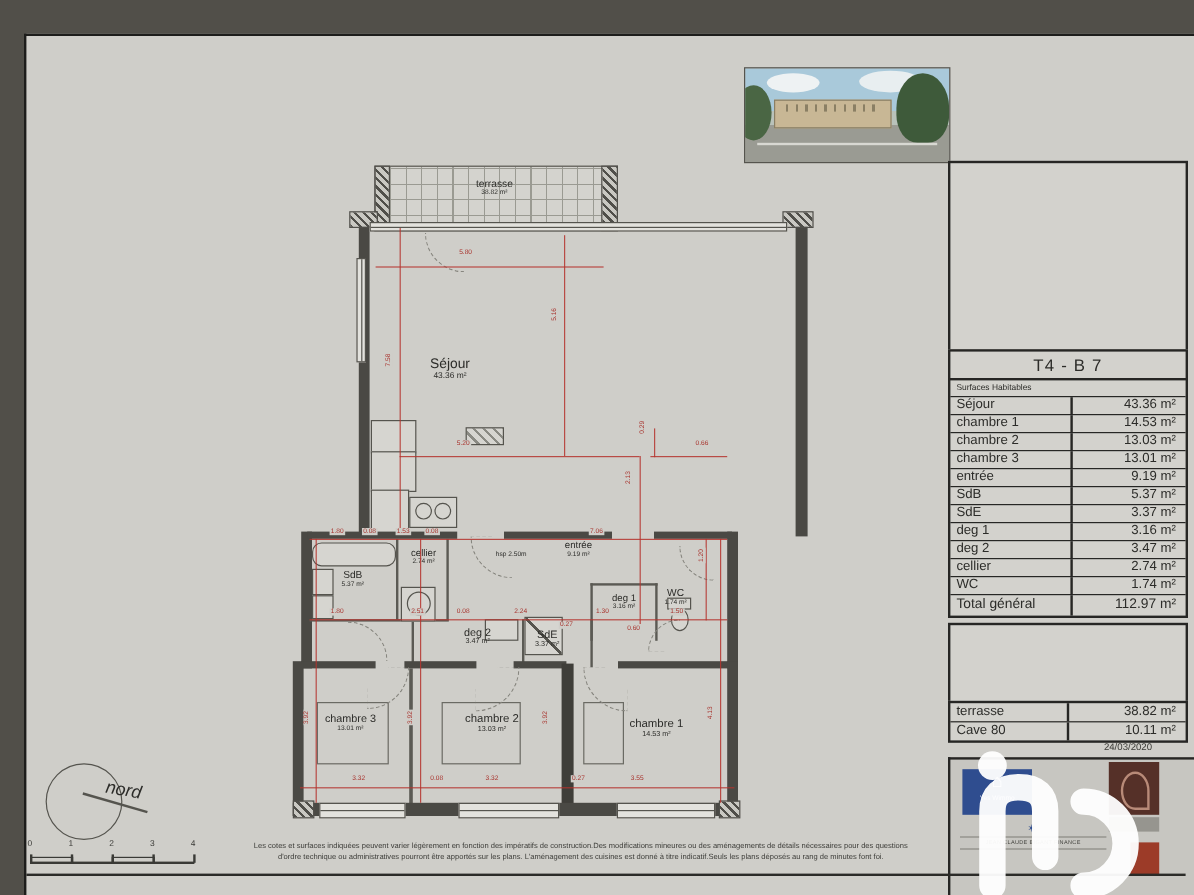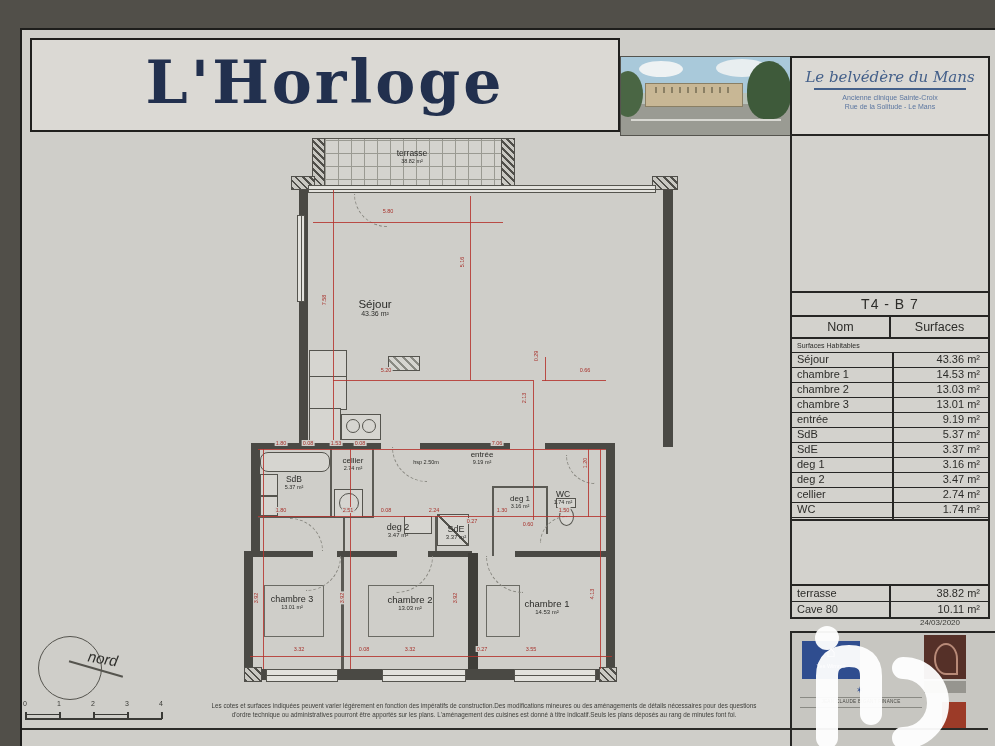--- a/index.html
+++ b/index.html
@@ -98,53 +98,40 @@
   #watermark{position:absolute;left:793px;top:622px;width:202px;height:124px;}
   #iad-text{position:absolute;left:913px;top:682px;font-weight:bold;font-size:50px;color:#d2d2cf;
             letter-spacing:1px;text-shadow:0 0 3px rgba(90,90,86,.6);}
 </style>
 </head>
 <body>
 
 <div id="page">
   <div id="paper"></div>
 
-  <div id="logo-box">
-    <div id="logo-text">L'Horloge</div>
-  </div>
 
   <div id="photo">
     <div class="abs" style="left:18px;top:4px;width:44px;height:16px;border-radius:50%;background:#eef2f3;"></div>
     <div class="abs" style="left:95px;top:2px;width:52px;height:18px;border-radius:50%;background:#e8eef0;"></div>
     <div class="abs" style="left:24px;top:26px;width:96px;height:22px;background:#c8b795;border:1px solid #8a7f64;"></div>
     <div class="abs" style="left:34px;top:30px;width:76px;height:6px;background:repeating-linear-gradient(90deg,#8a7f64 0 2px,#c8b795 2px 8px);"></div>
     <div class="abs" style="left:126px;top:4px;width:44px;height:58px;border-radius:50% 50% 40% 40%;background:#3e5a3a;"></div>
     <div class="abs" style="left:-8px;top:14px;width:30px;height:46px;border-radius:50%;background:#4a6644;"></div>
     <div class="abs" style="left:10px;top:62px;width:150px;height:2px;background:#d8d8d2;"></div>
   </div>
 
-  <div id="residence-card">
-    <div id="residence-name">Le belvédère du Mans</div>
-    <div id="residence-underline"></div>
-    <div class="residence-sub">Ancienne clinique Sainte-Croix</div>
-    <div class="residence-sub">Rue de la Solitude - Le Mans</div>
-  </div>
 
   <div id="keyplan-box">
     
     
   </div>
 
   <div id="unit-box">T4 - B 7</div>
 
   <div id="table-box">
-    <div class="t-head">
-      <span>Nom</span>
-      <span class="hv">Surfaces</span>
-    </div>
     <div id="t-sub">Surfaces Habitables</div>
     <div id="surfaces-rows">
         <div class="s-row">
           <span class="s-name">Séjour</span>
           <span class="s-val">43.36 m²</span>
         </div>
         <div class="s-row">
           <span class="s-name">chambre 1</span>
           <span class="s-val">14.53 m²</span>
         </div>

